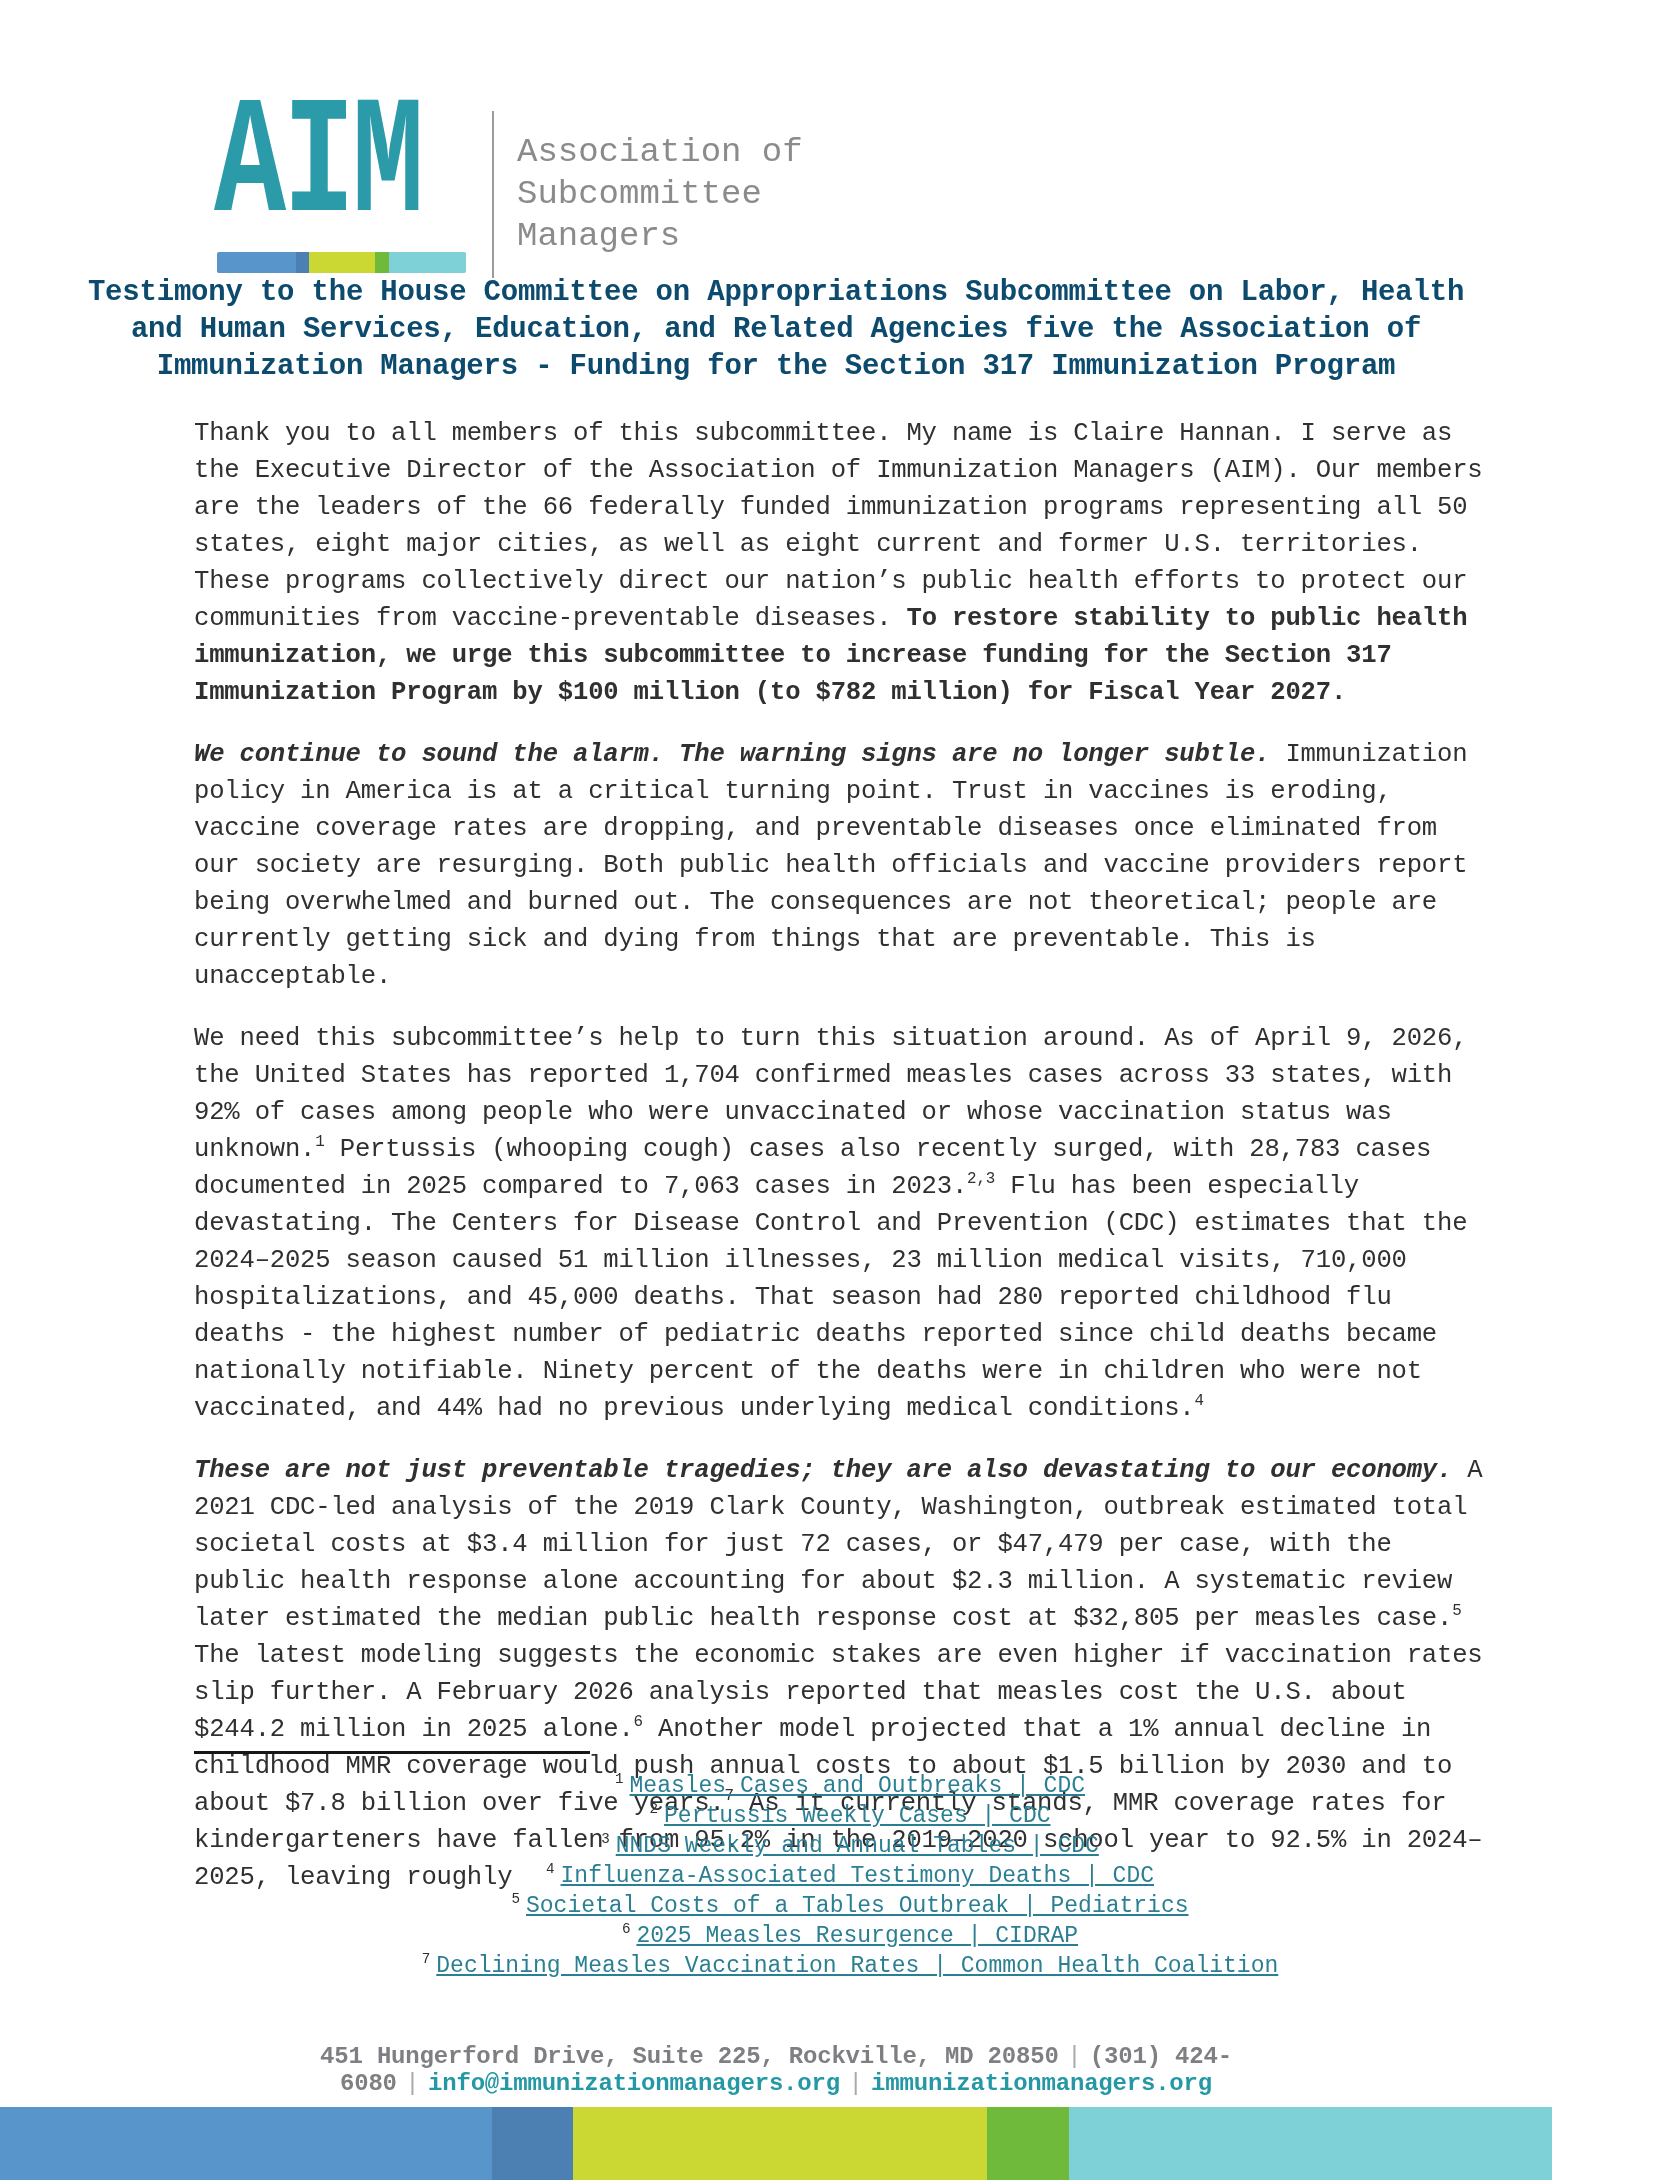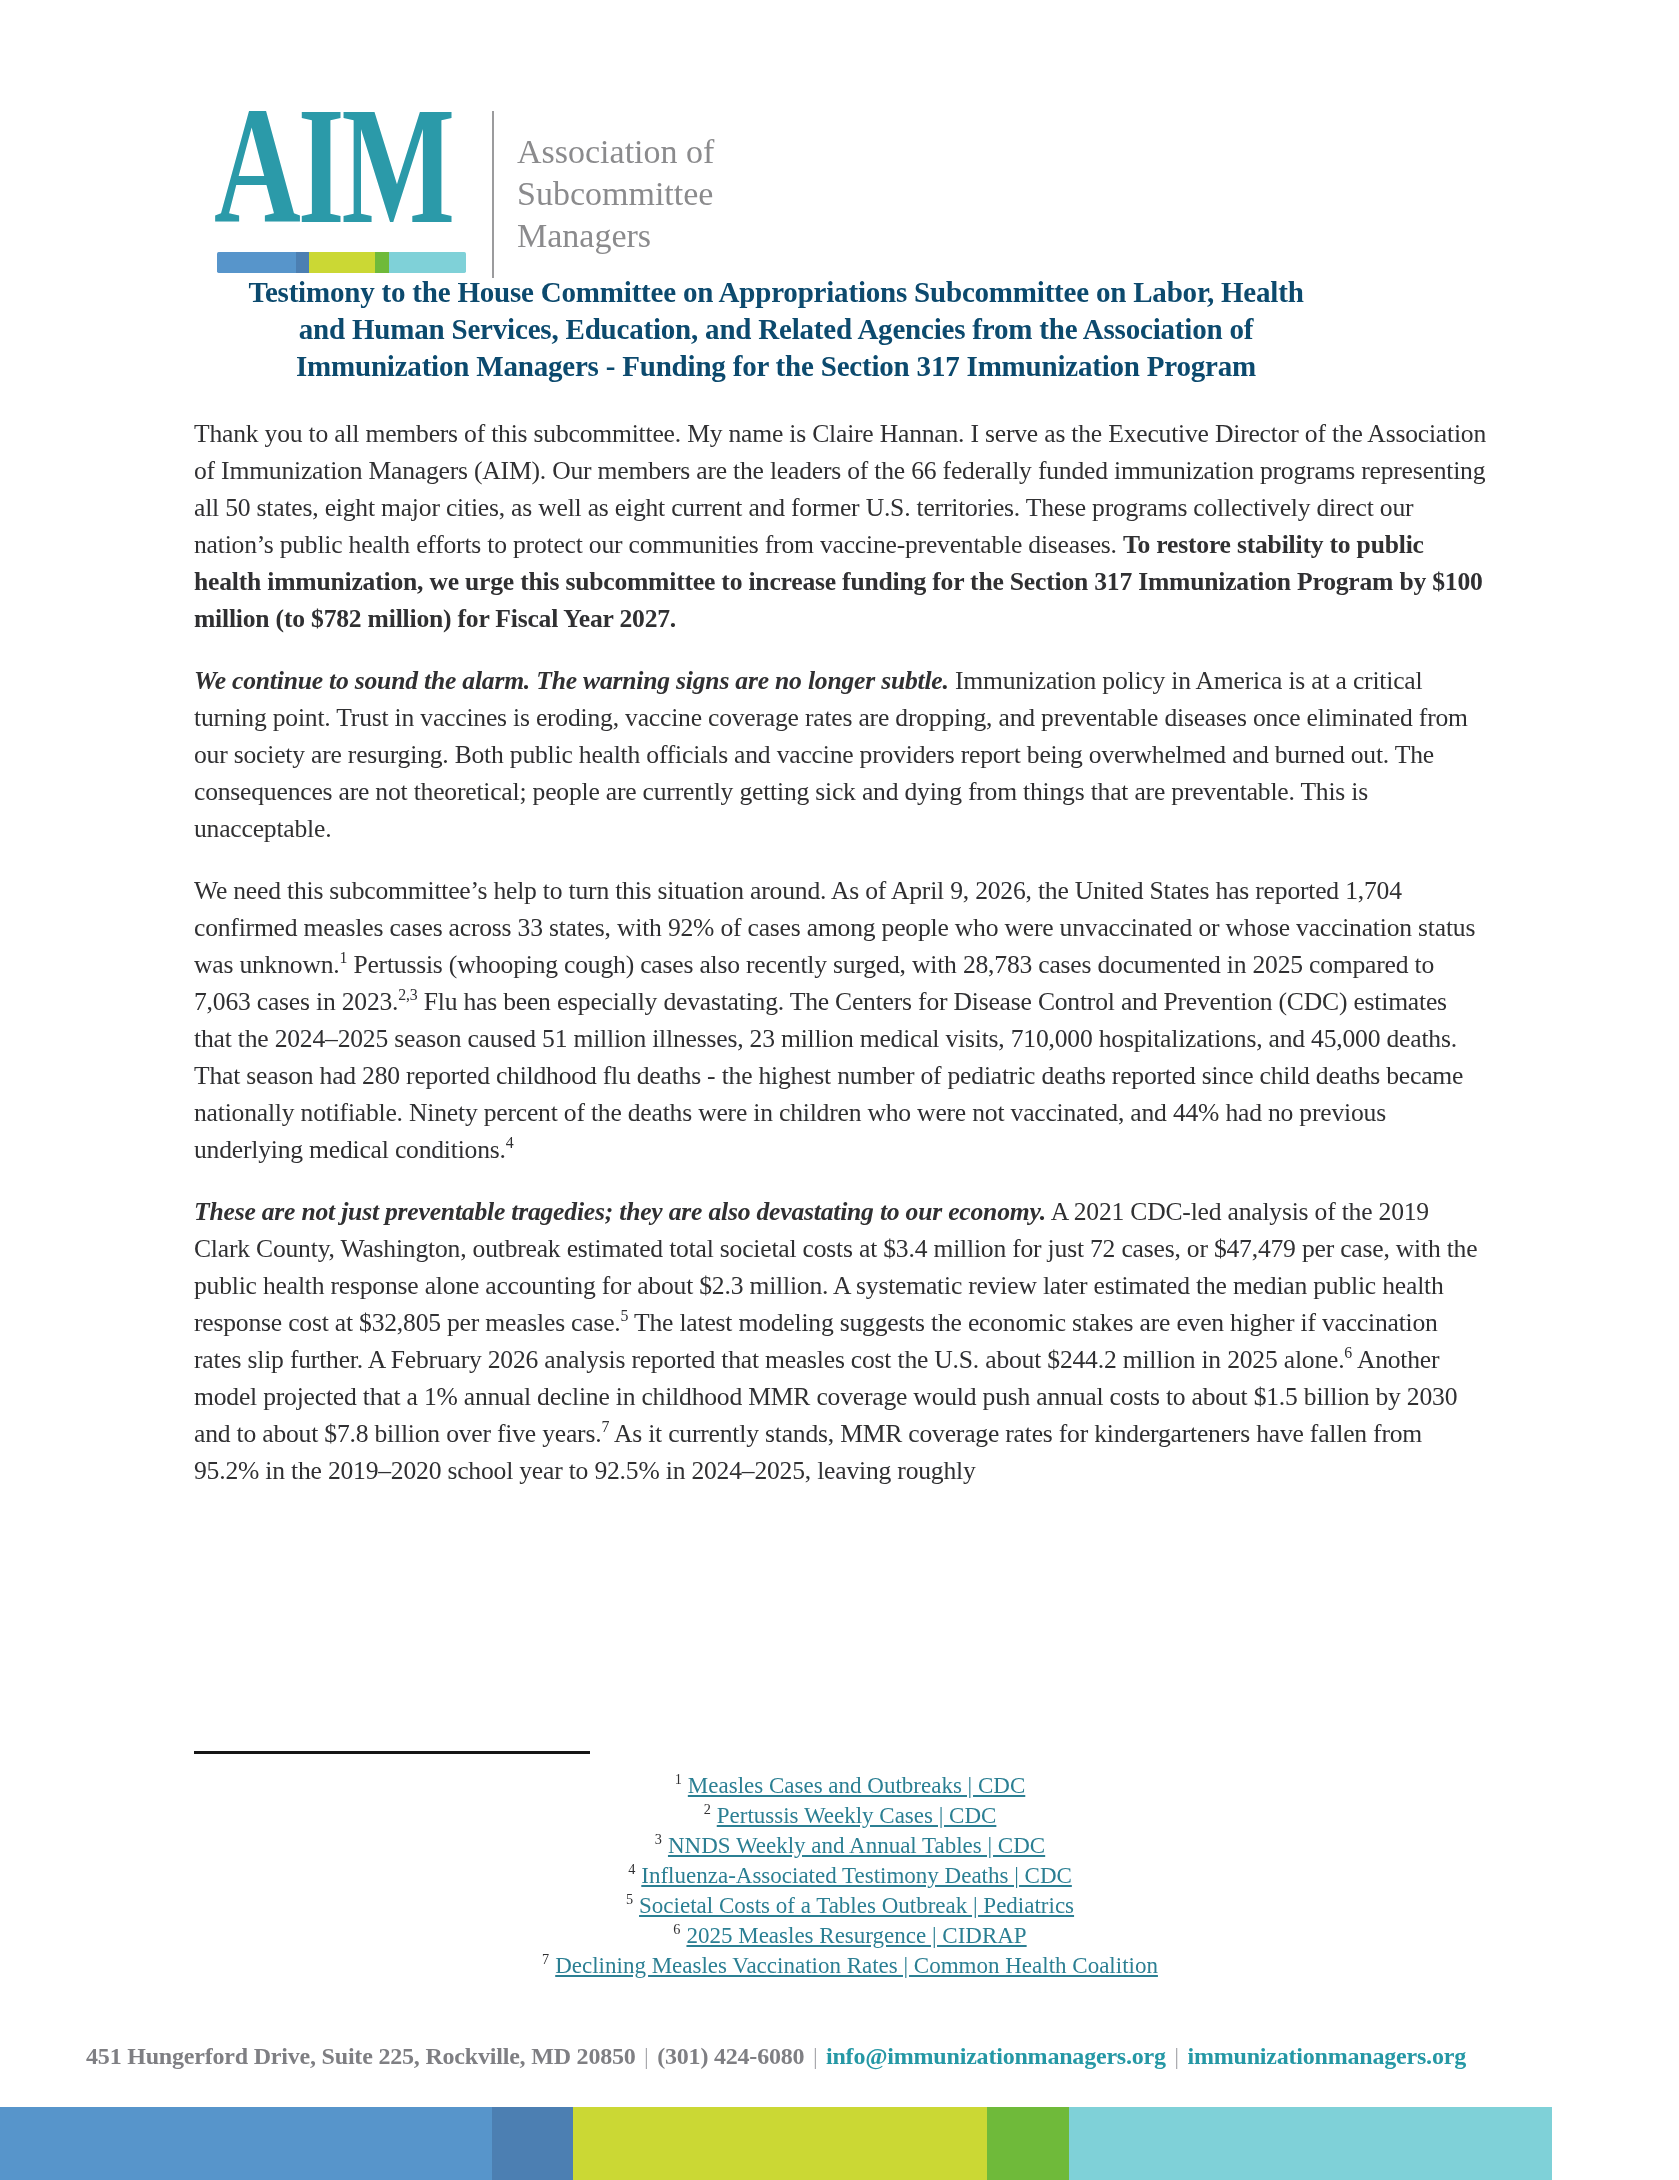--- a/index.html
+++ b/index.html
@@ -2,21 +2,21 @@
 <html style="font-size:13.6px"><head>
 <meta charset="utf-8">
 <style>
   * { margin: 0; padding: 0; box-sizing: border-box; }
   html, body { background: #ffffff; }
   .page {
     position: relative;
     width: 1552px;
     height: 2181px;
     background: #ffffff;
-    font-family: Liberation Serif, serif;
+    font-family: Liberation Mono, monospace;
     color: var(--body-text, #303032);
     overflow: hidden;
     padding-left: 12px;
   }
 
   
   .logo { position: absolute; top: 113px; left: 217px; width: 767px; height: 170px; }
   .logo-aim {
     position: absolute; left: -3.4px; top: -31.5px;
     font-size: 167px; font-weight: 700; line-height: 1;
@@ -96,21 +96,21 @@
     <div class="logo-divider"></div>
     <div class="logo-org">
       <div>Association of</div>
       <div>Subcommittee</div>
       <div>Managers</div>
     </div>
   </div>
 
   <div class="doc-title">
     <div>Testimony to the House Committee on Appropriations Subcommittee on Labor, Health</div>
-    <div>and Human Services, Education, and Related Agencies from the Association of</div>
+    <div>and Human Services, Education, and Related Agencies five the Association of</div>
     <div>Immunization Managers - Funding for the Section 317 Immunization Program</div>
   </div>
 
   <div class="doc-body">
     <p><span>Thank you to all members of this subcommittee. My name is Claire Hannan. I serve as the Executive Director of the Association of Immunization Managers (AIM). Our members are the leaders of the 66 federally funded immunization programs representing all 50 states, eight major cities, as well as eight current and former U.S. territories. These programs collectively direct our nation’s public health efforts to protect our communities from vaccine-preventable diseases. </span><span class="b">To restore stability to public health immunization, we urge this subcommittee to increase funding for the Section 317 Immunization Program by $100 million (to $782 million) for Fiscal Year 2027.</span></p>
     <p><span class="b i">We continue to sound the alarm. The warning signs are no longer subtle.</span><span> Immunization policy in America is at a critical turning point.  Trust in vaccines is eroding, vaccine coverage rates are dropping, and preventable diseases once eliminated from our society are resurging. Both public health officials and vaccine providers report being overwhelmed and burned out. The consequences are not theoretical; people are currently getting sick and dying from things that are preventable. This is unacceptable.</span></p>
     <p><span>We need this subcommittee’s help to turn this situation around. As of April 9, 2026, the United States has reported 1,704 confirmed measles cases across 33 states, with 92% of cases among people who were unvaccinated or whose vaccination status was unknown.</span><sup>1</sup><span> Pertussis (whooping cough) cases also recently surged, with 28,783 cases documented in 2025 compared to 7,063 cases in 2023.</span><sup>2,3</sup><span> Flu has been especially devastating. The Centers for Disease Control and Prevention (CDC) estimates that the 2024–2025 season caused 51 million illnesses, 23 million medical visits, 710,000 hospitalizations, and 45,000 deaths. That season had 280 reported childhood flu deaths - the highest number of pediatric deaths reported since child deaths became nationally notifiable. Ninety percent of the deaths were in children who were not vaccinated, and 44% had no previous underlying medical conditions.</span><sup>4</sup></p>
     <p><span class="b i">These are not just preventable tragedies; they are also devastating to our economy.</span><span> A 2021 CDC-led analysis of the 2019 Clark County, Washington, outbreak estimated total societal costs at $3.4 million for just 72 cases, or $47,479 per case, with the public health response alone accounting for about $2.3 million. A systematic review later estimated the median public health response cost at $32,805 per measles case.</span><sup>5</sup><span> The latest modeling suggests the economic stakes are even higher if vaccination rates slip further. A February 2026 analysis reported that measles cost the U.S. about $244.2 million in 2025 alone.</span><sup>6</sup><span> Another model projected that a 1% annual decline in childhood MMR coverage would push annual costs to about $1.5 billion by 2030 and to about $7.8 billion over five years.</span><sup>7</sup><span> As it currently stands, MMR coverage rates for kindergarteners have fallen from 95.2% in the 2019–2020 school year to 92.5% in 2024–2025, leaving roughly</span></p>
   </div>
 

